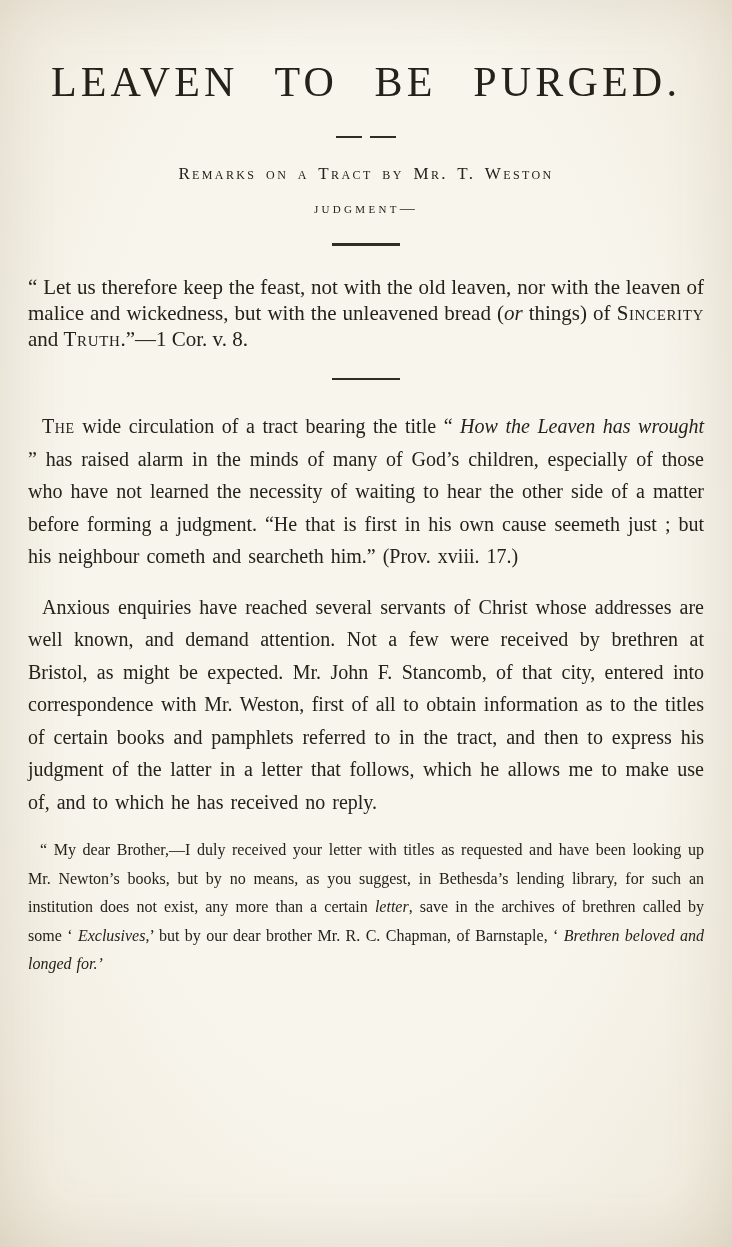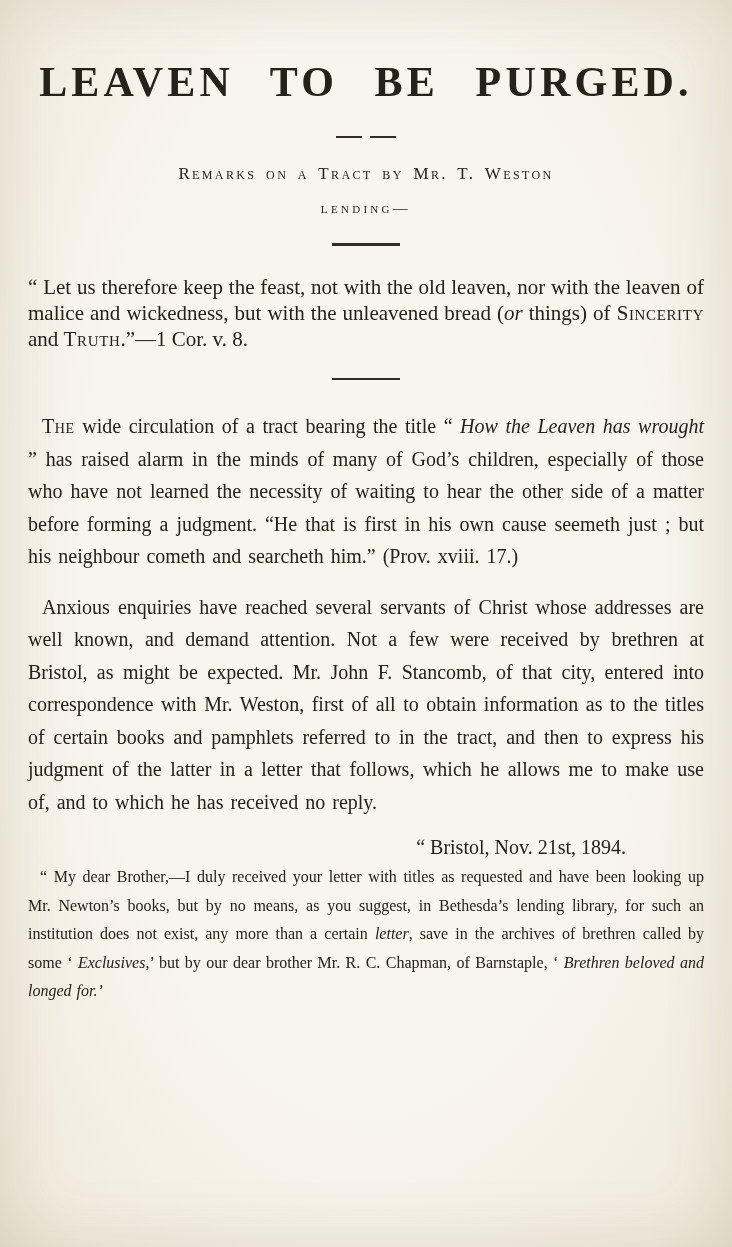--- a/index.html
+++ b/index.html
@@ -17,21 +17,21 @@
     color: #26211b;
     font-family: "Liberation Serif", "DejaVu Serif", serif;
     overflow: hidden;
     box-sizing: border-box;
     padding: 50px 28px 0 28px;
   }
   .title {
     margin: 8px 0 0 0;
     text-align: center;
     font-size: 42px;
-    font-weight: 700;
+    font-weight: 400;
     letter-spacing: 0.10em;
     word-spacing: 0.52em;
     white-space: nowrap;
   }
   .divider {
     display: flex;
     justify-content: center;
     align-items: center;
     gap: 8px;
   }
@@ -110,34 +110,33 @@
 
   <h1 class="title">LEAVEN TO BE PURGED.</h1>
 
   <div class="divider divider-1">
     <span class="dash"></span>
     <span class="dash"></span>
   </div>
 
   <div class="subtitle">Remarks on a Tract by Mr. T. Weston</div>
 
-  <div class="entitled">lending—</div>
+  <div class="entitled">judgment—</div>
 
 
   <div class="divider divider-2">
     <span class="rule"></span>
   </div>
 
   <p class="epigraph"><span class="seg normal">“ Let us therefore keep the feast, not with the old leaven, nor with the leaven of malice and wickedness, but with the unleavened bread (</span><span class="seg italic">or</span><span class="seg normal"> things) of </span><span class="seg smallcaps">Sincerity</span><span class="seg normal"> and </span><span class="seg smallcaps">Truth</span><span class="seg normal">.”—1 Cor. v. 8.</span></p>
 
   <div class="divider divider-3">
     <span class="rule"></span>
   </div>
 
   <p class="body-para"><span class="seg smallcaps">The</span><span class="seg normal"> wide circulation of a tract bearing the title “ </span><span class="seg italic">How the Leaven has wrought</span><span class="seg normal"> ” has raised alarm in the minds of many of God’s children, especially of those who have not learned the necessity of waiting to hear the other side of a matter before forming a judgment. “He that is first in his own cause seemeth just ; but his neighbour cometh and searcheth him.” (Prov. xviii. 17.)</span></p>
 
   <p class="body-para"><span class="seg normal">Anxious enquiries have reached several servants of Christ whose addresses are well known, and demand attention. Not a few were received by brethren at Bristol, as might be expected. Mr. John F. Stancomb, of that city, entered into correspondence with Mr. Weston, first of all to obtain information as to the titles of certain books and pamphlets referred to in the tract, and then to express his judgment of the latter in a letter that follows, which he allows me to make use of, and to which he has received no reply.</span></p>
 
-  <p class="date-line">“ Bristol, Nov. 21st, 1894.</p>
 
   <p class="letter-para"><span class="seg normal">“ My dear Brother,—I duly received your letter with titles as requested and have been looking up Mr. Newton’s books, but by no means, as you suggest, in Bethesda’s lending library, for such an institution does not exist, any more than a certain </span><span class="seg italic">letter</span><span class="seg normal">, save in the archives of brethren called by some ‘ </span><span class="seg italic">Exclusives</span><span class="seg normal">,’ but by our dear brother Mr. R. C. Chapman, of Barnstaple, ‘ </span><span class="seg italic">Brethren beloved and longed for.’</span></p>
 
 </div>
 
 </body></html>

